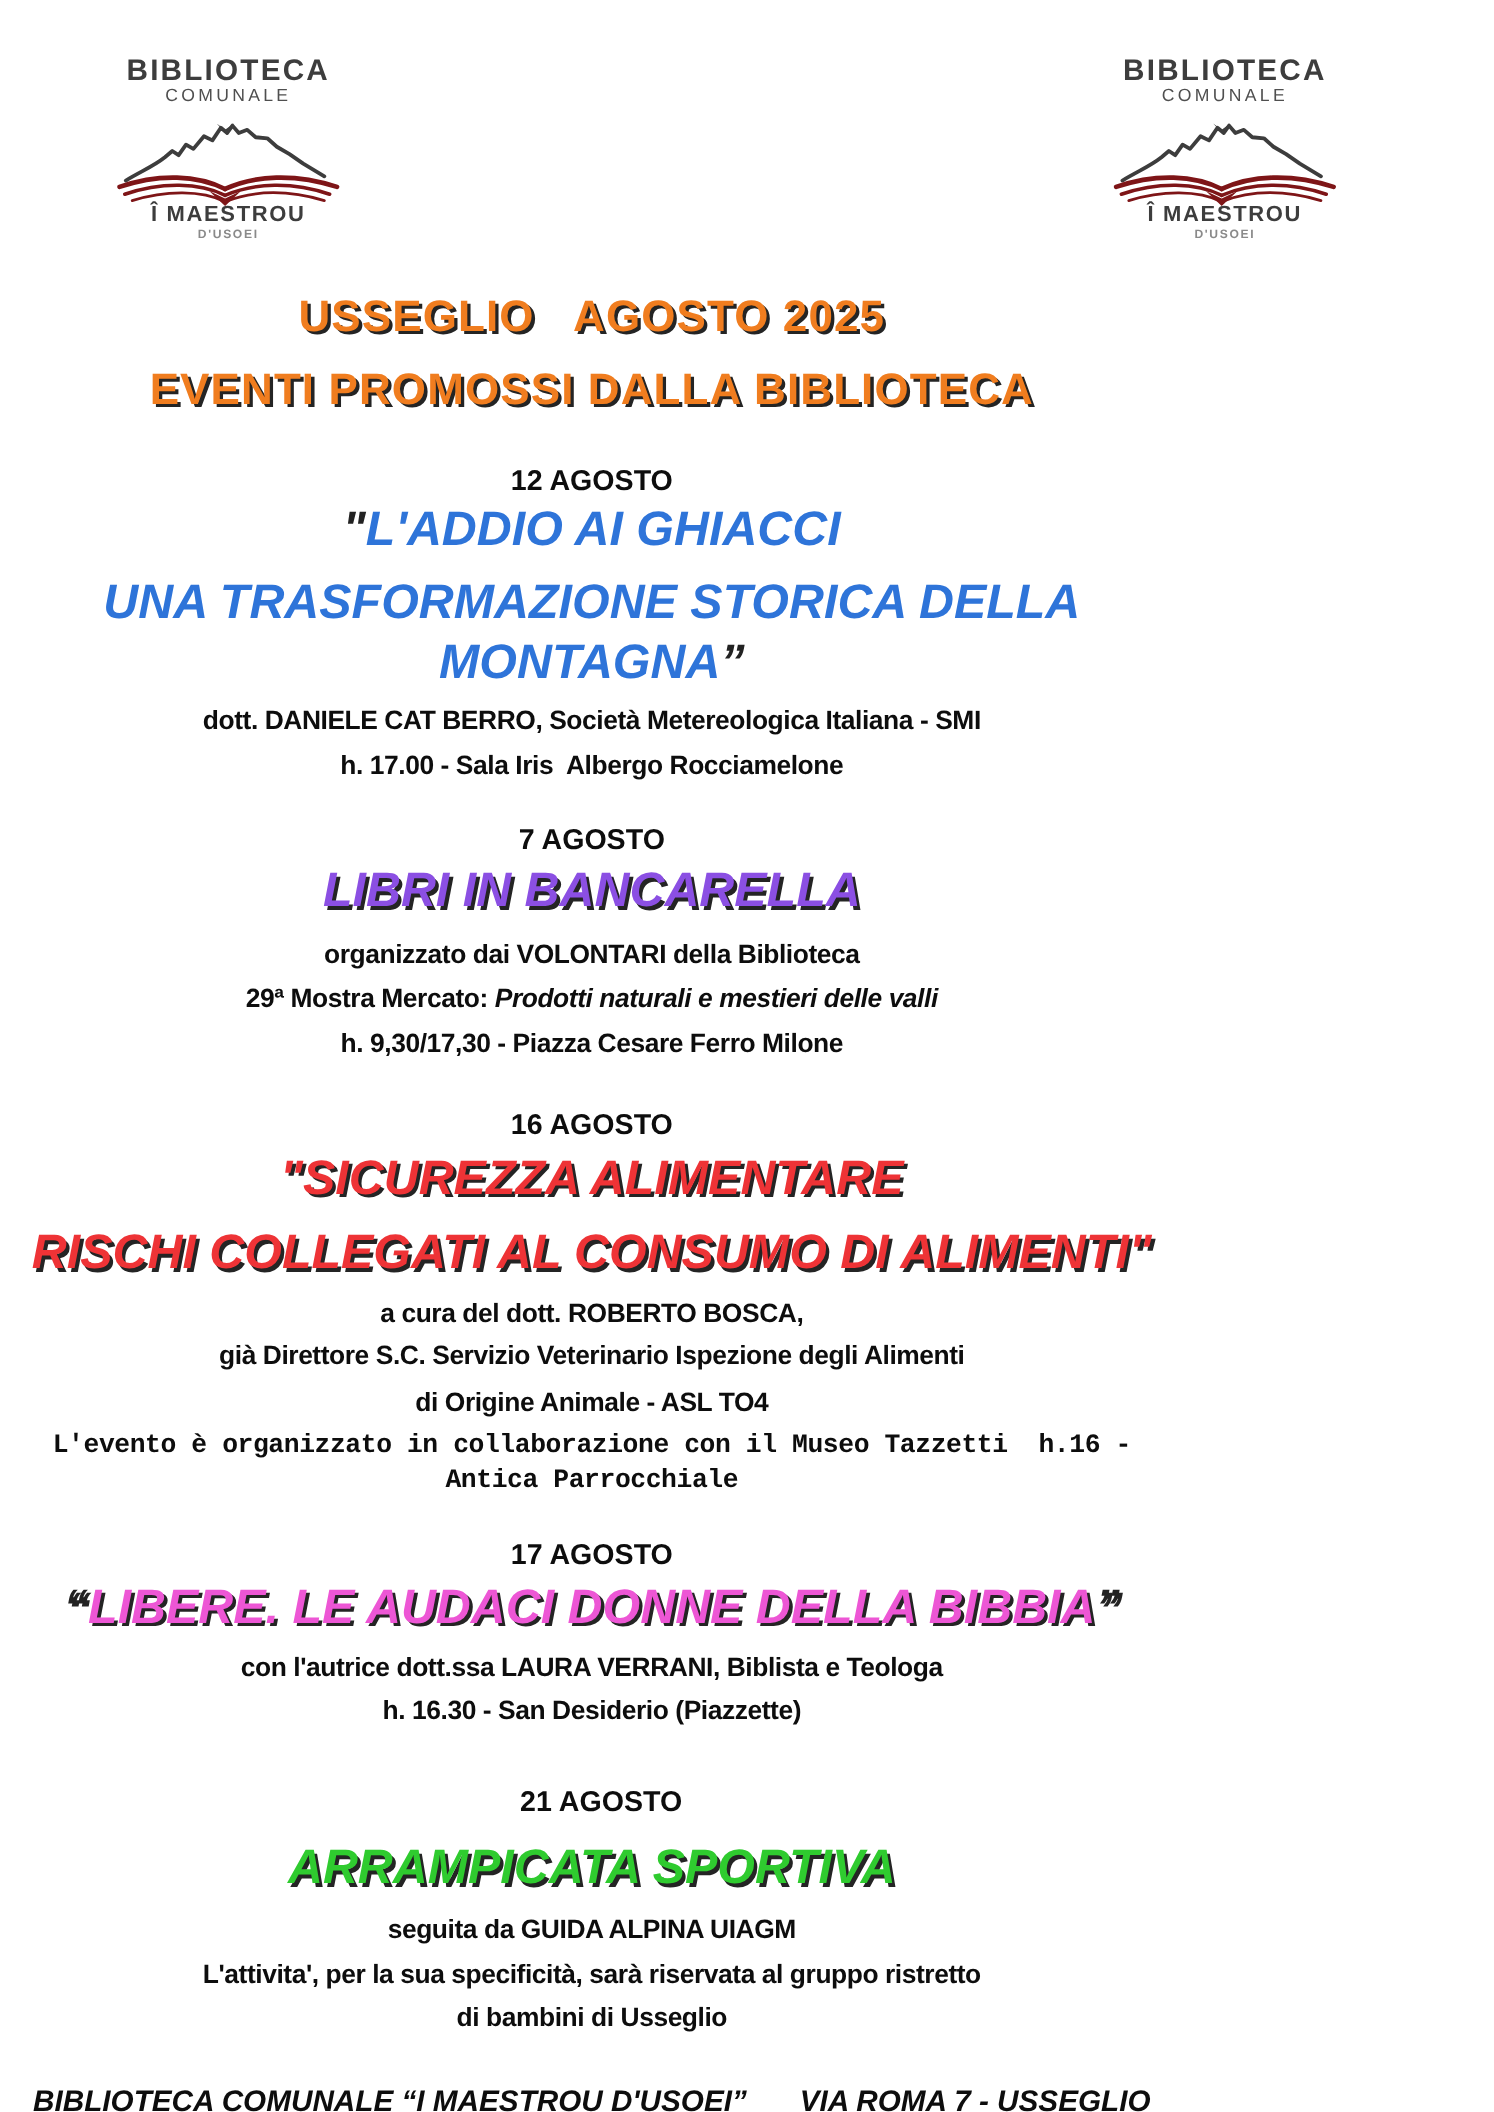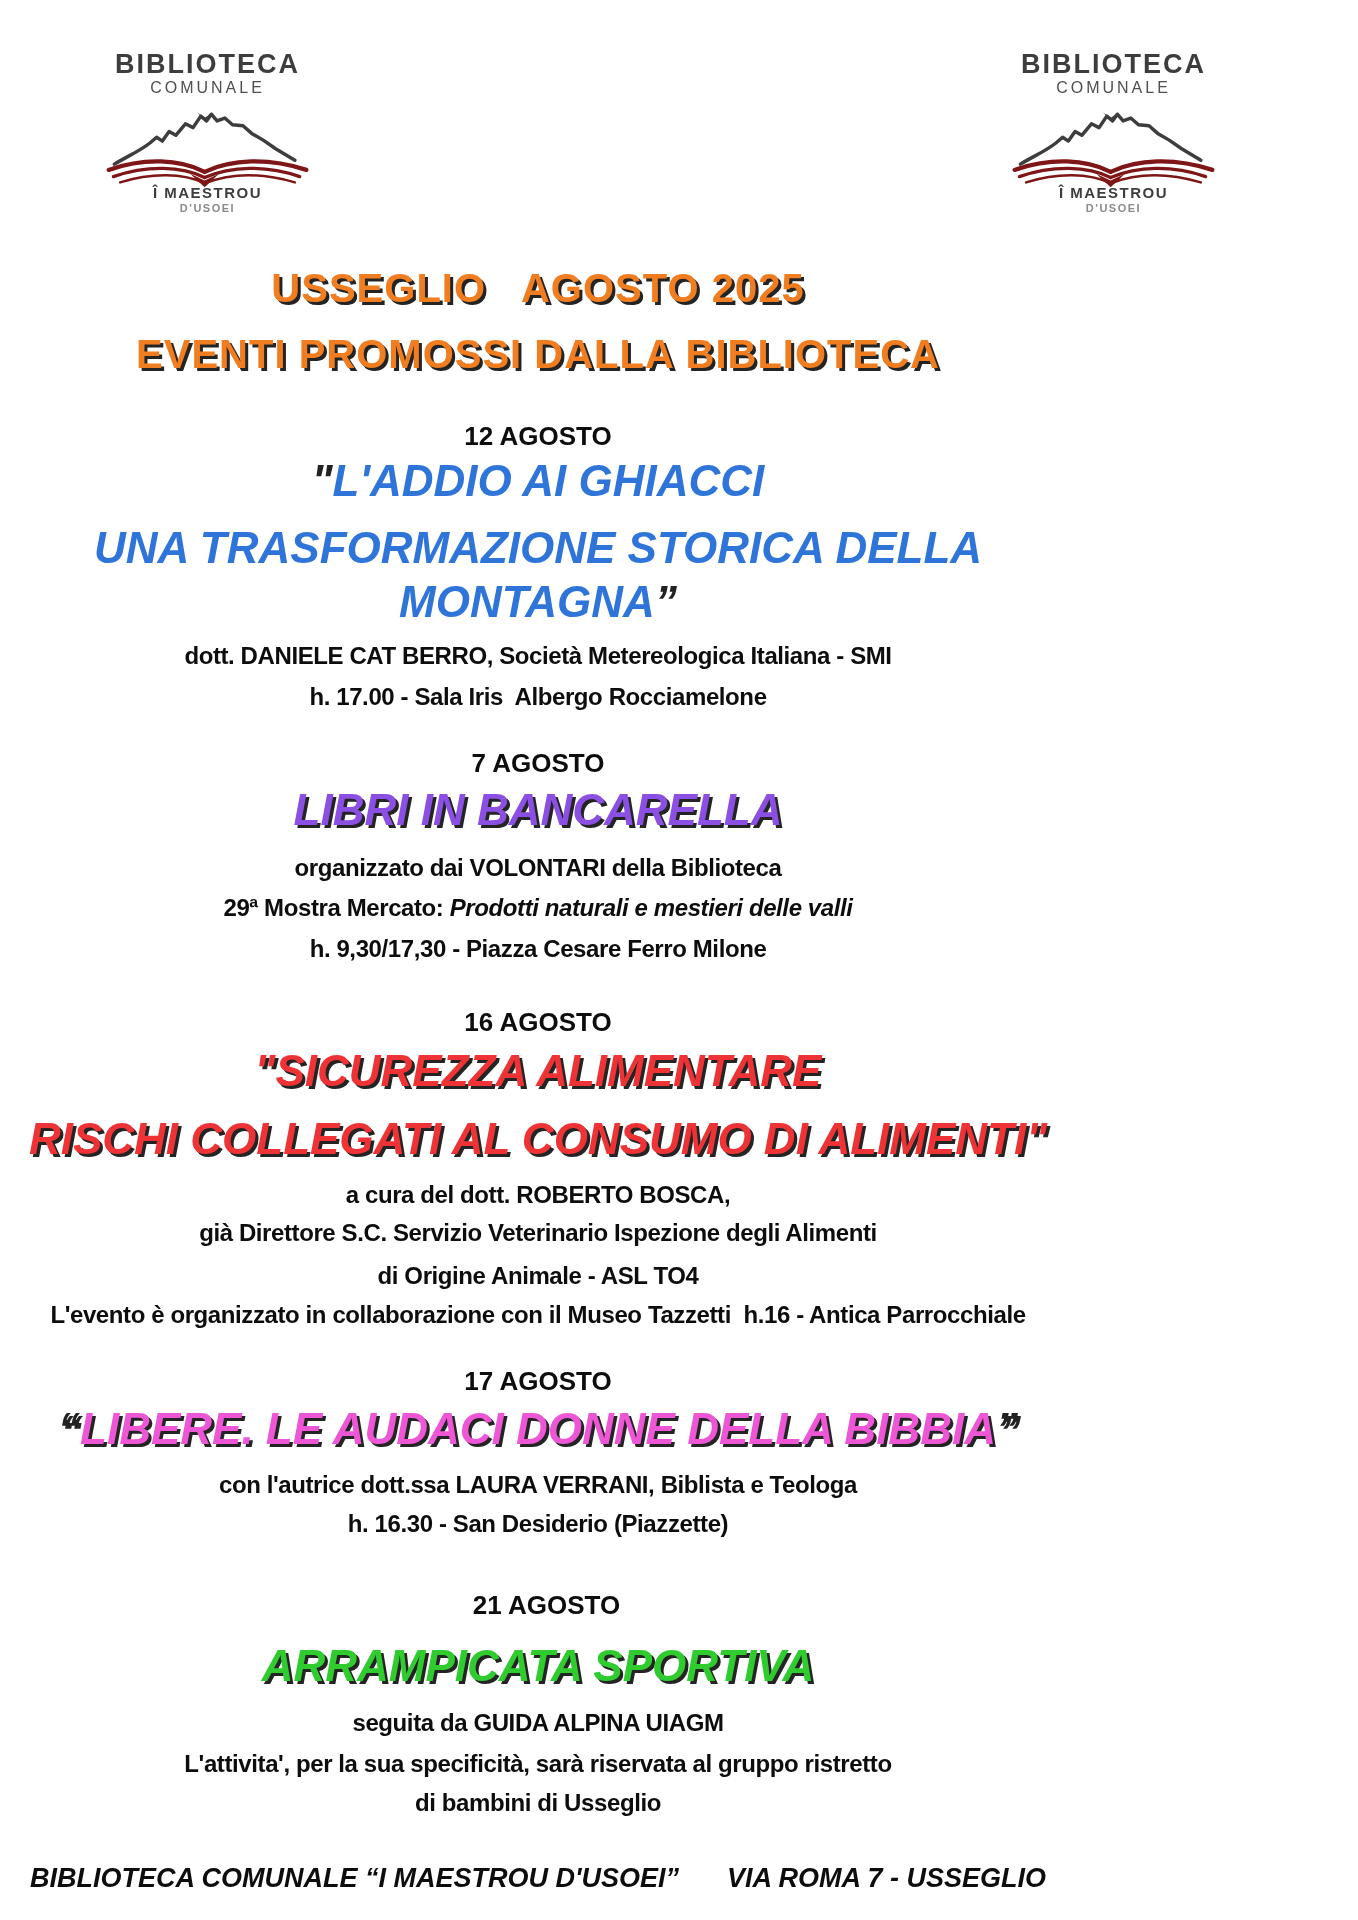--- a/index.html
+++ b/index.html
@@ -12,21 +12,21 @@
   }
   .page{position:relative;width:1358px;height:1920px;background:#ffffff;padding-left:24px;}
 
   
   .logo{position:absolute;top:50px;width:235px;text-align:center;line-height:1.05;}
   .logo.left{left:90px;}
   .logo.right{left:996px;}
   .logo-title{font-size:27px;font-weight:bold;color:#3d3d3d;letter-spacing:2px;}
   .logo-sub{font-size:16px;font-weight:normal;color:#4f4f4f;letter-spacing:3px;margin-top:2px;}
   .logo svg{display:block;margin:0 auto;margin-top:-2px;}
-  .logo-maestrou{font-size:15px;font-weight:bold;color:#3d3d3d;letter-spacing:1.5px;margin-top:-6px;}
+  .logo-maestrou{font-size:20px;font-weight:bold;color:#3d3d3d;letter-spacing:1.5px;margin-top:-6px;}
   .logo-usoei{font-size:11px;font-weight:bold;color:#8a8a8a;letter-spacing:1.5px;margin-top:2px;}
 
   
   .content{position:absolute;left:0;top:0;width:1076px;text-align:center;}
   .line{white-space:pre-wrap;}
 
   .h-orange{
     font-size:40px;font-weight:bold;line-height:48px;
     color:#f07d1f;letter-spacing:1px;
     text-shadow:3px 3px 0 #242424;
@@ -66,21 +66,21 @@
   #libri{margin-top:4px;}
   #organ{margin-top:15px;}
   #mostra{margin-top:8px;}
   #h930{margin-top:9px;}
   #d16{margin-top:41px;}
   #sicur{margin-top:6px;}
   #rischi{margin-top:14px;}
   #acura{margin-top:13px;}
   #giadir{margin-top:6px;}
   #origine{margin-top:11px;}
-  #evento{margin-top:7px;}
+  #evento{margin-top:7px;font-family:Liberation Mono, monospace;}
   #d17{margin-top:34px;}
   #libere{margin-top:5px;}
   #autrice{margin-top:13px;}
   #h1630{margin-top:7px;}
   #d21{margin-top:49px;margin-left:17px;}
   #arramp{margin-top:18px;}
   #seguita{margin-top:14px;}
   #attiv{margin-top:9px;}
   #bambini{margin-top:7px;}
   #foot{margin-top:42px;}

